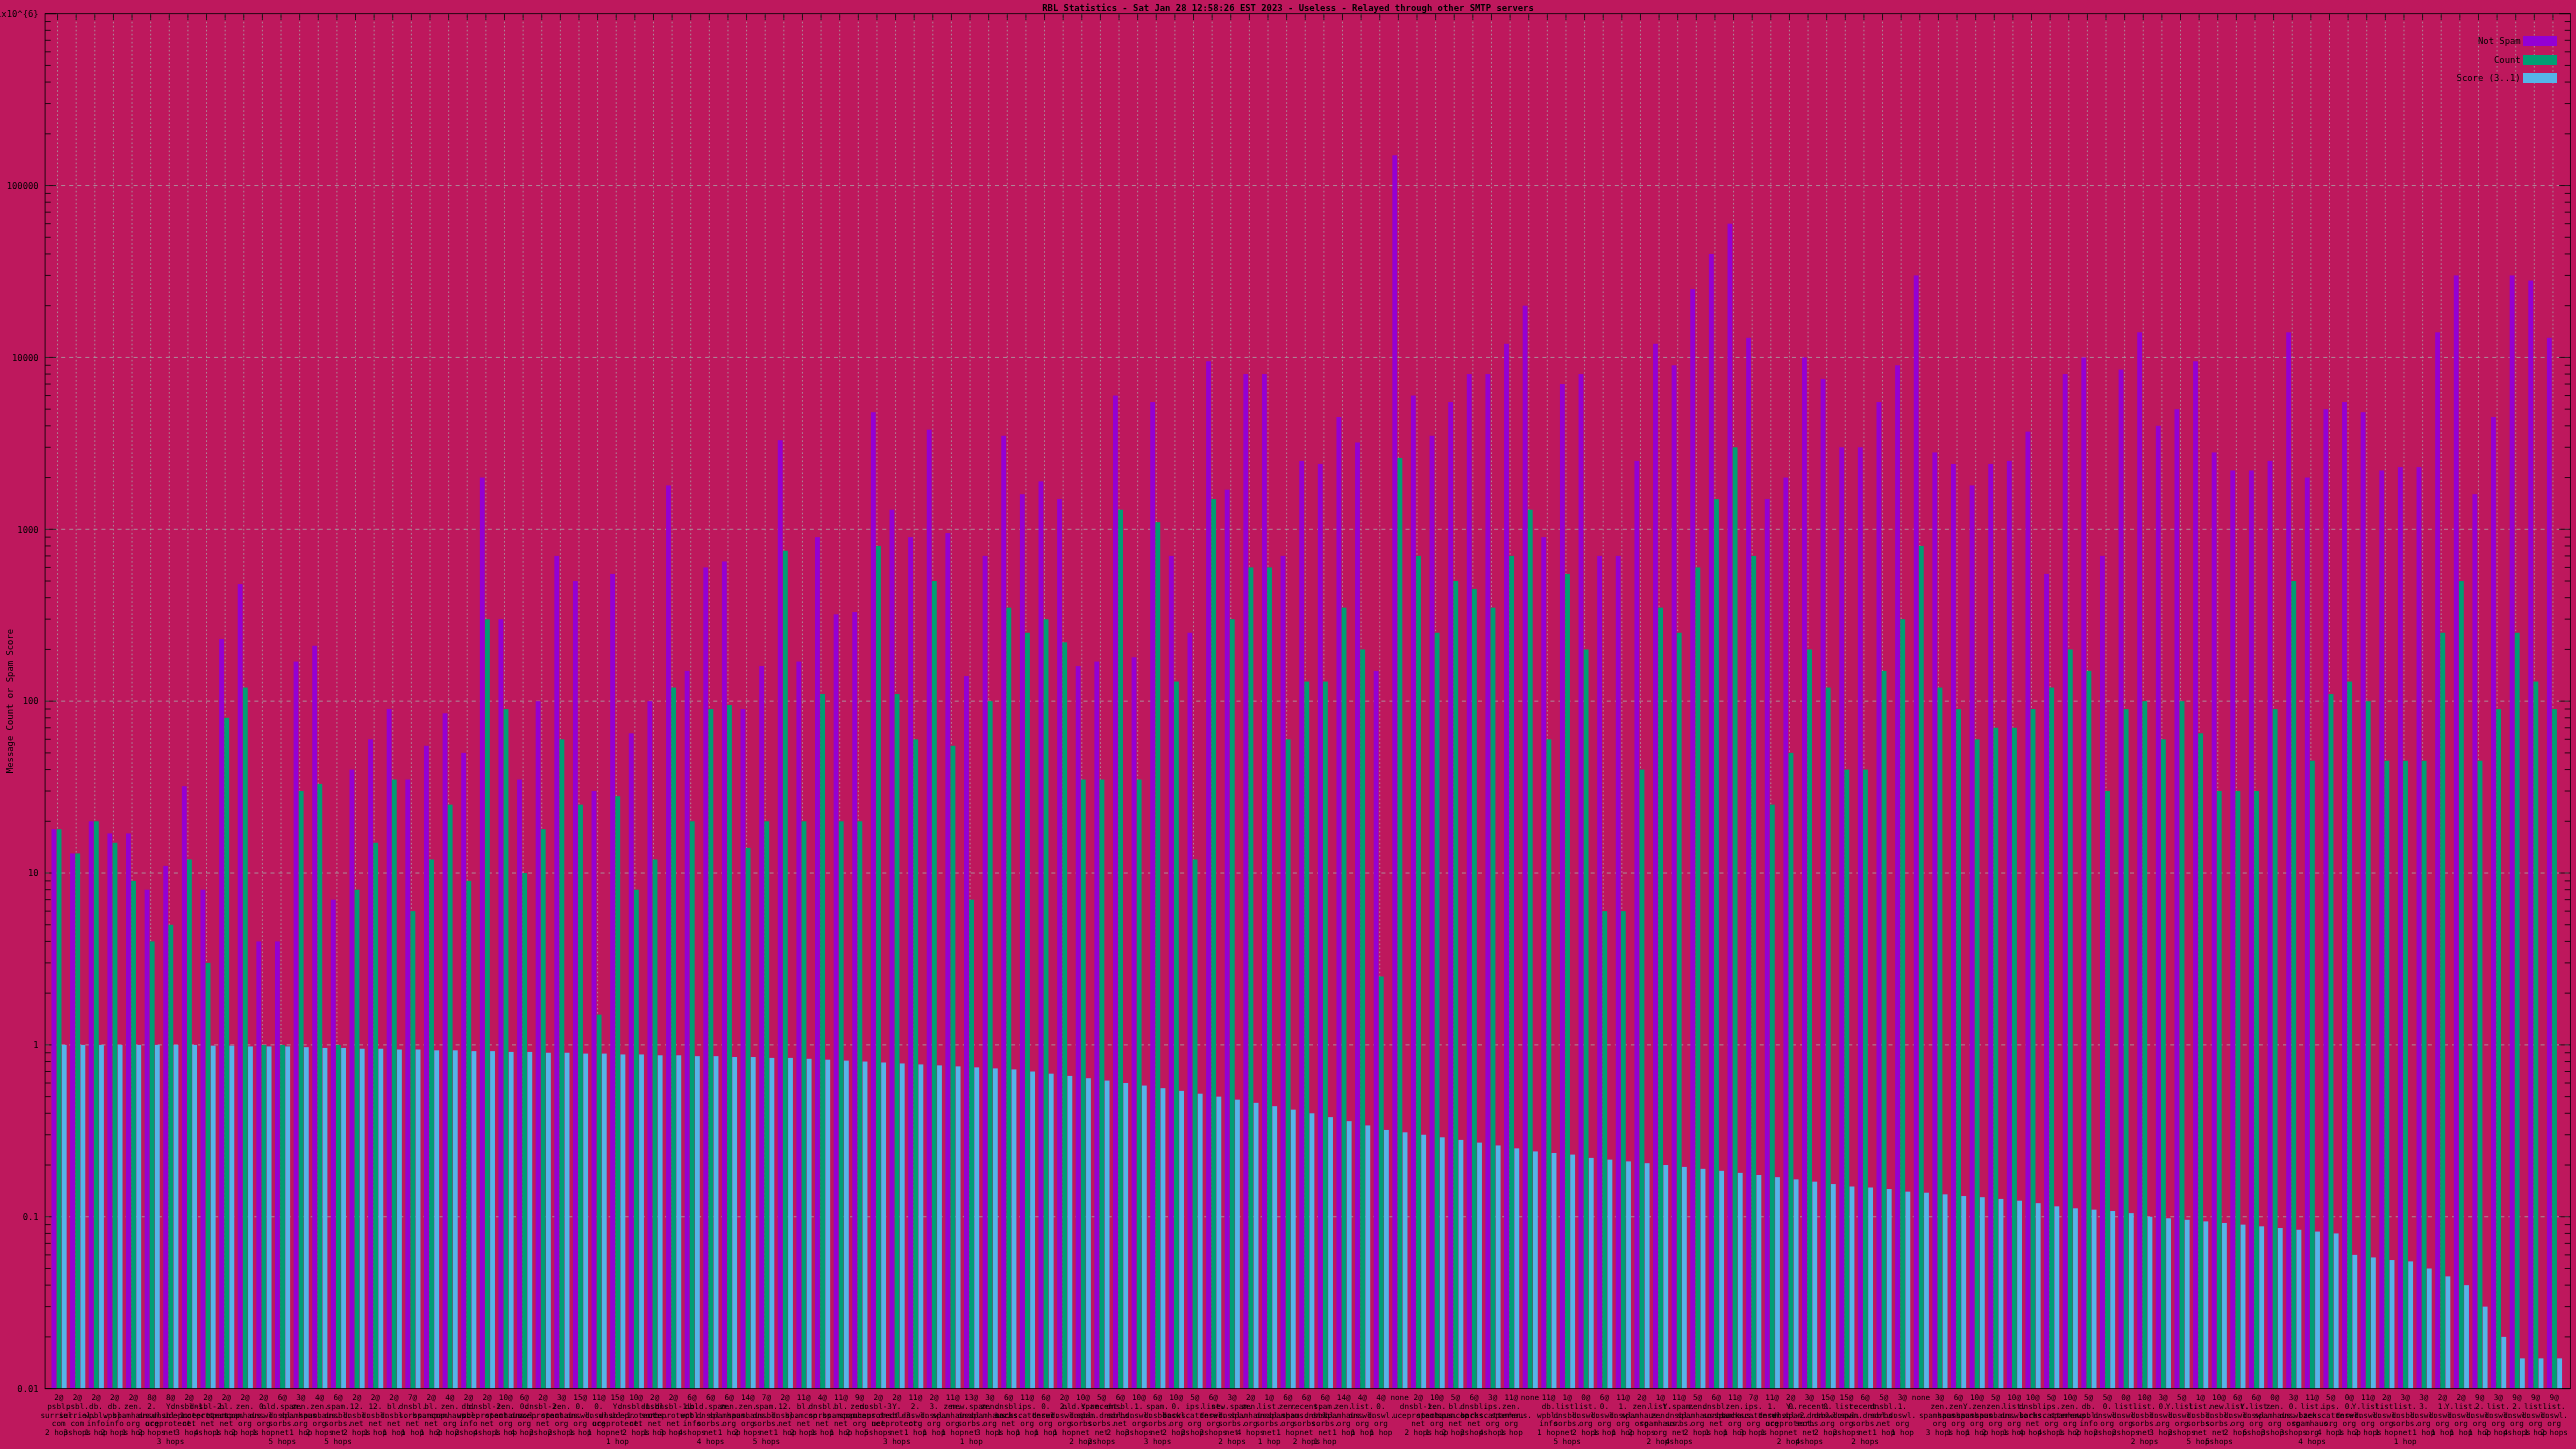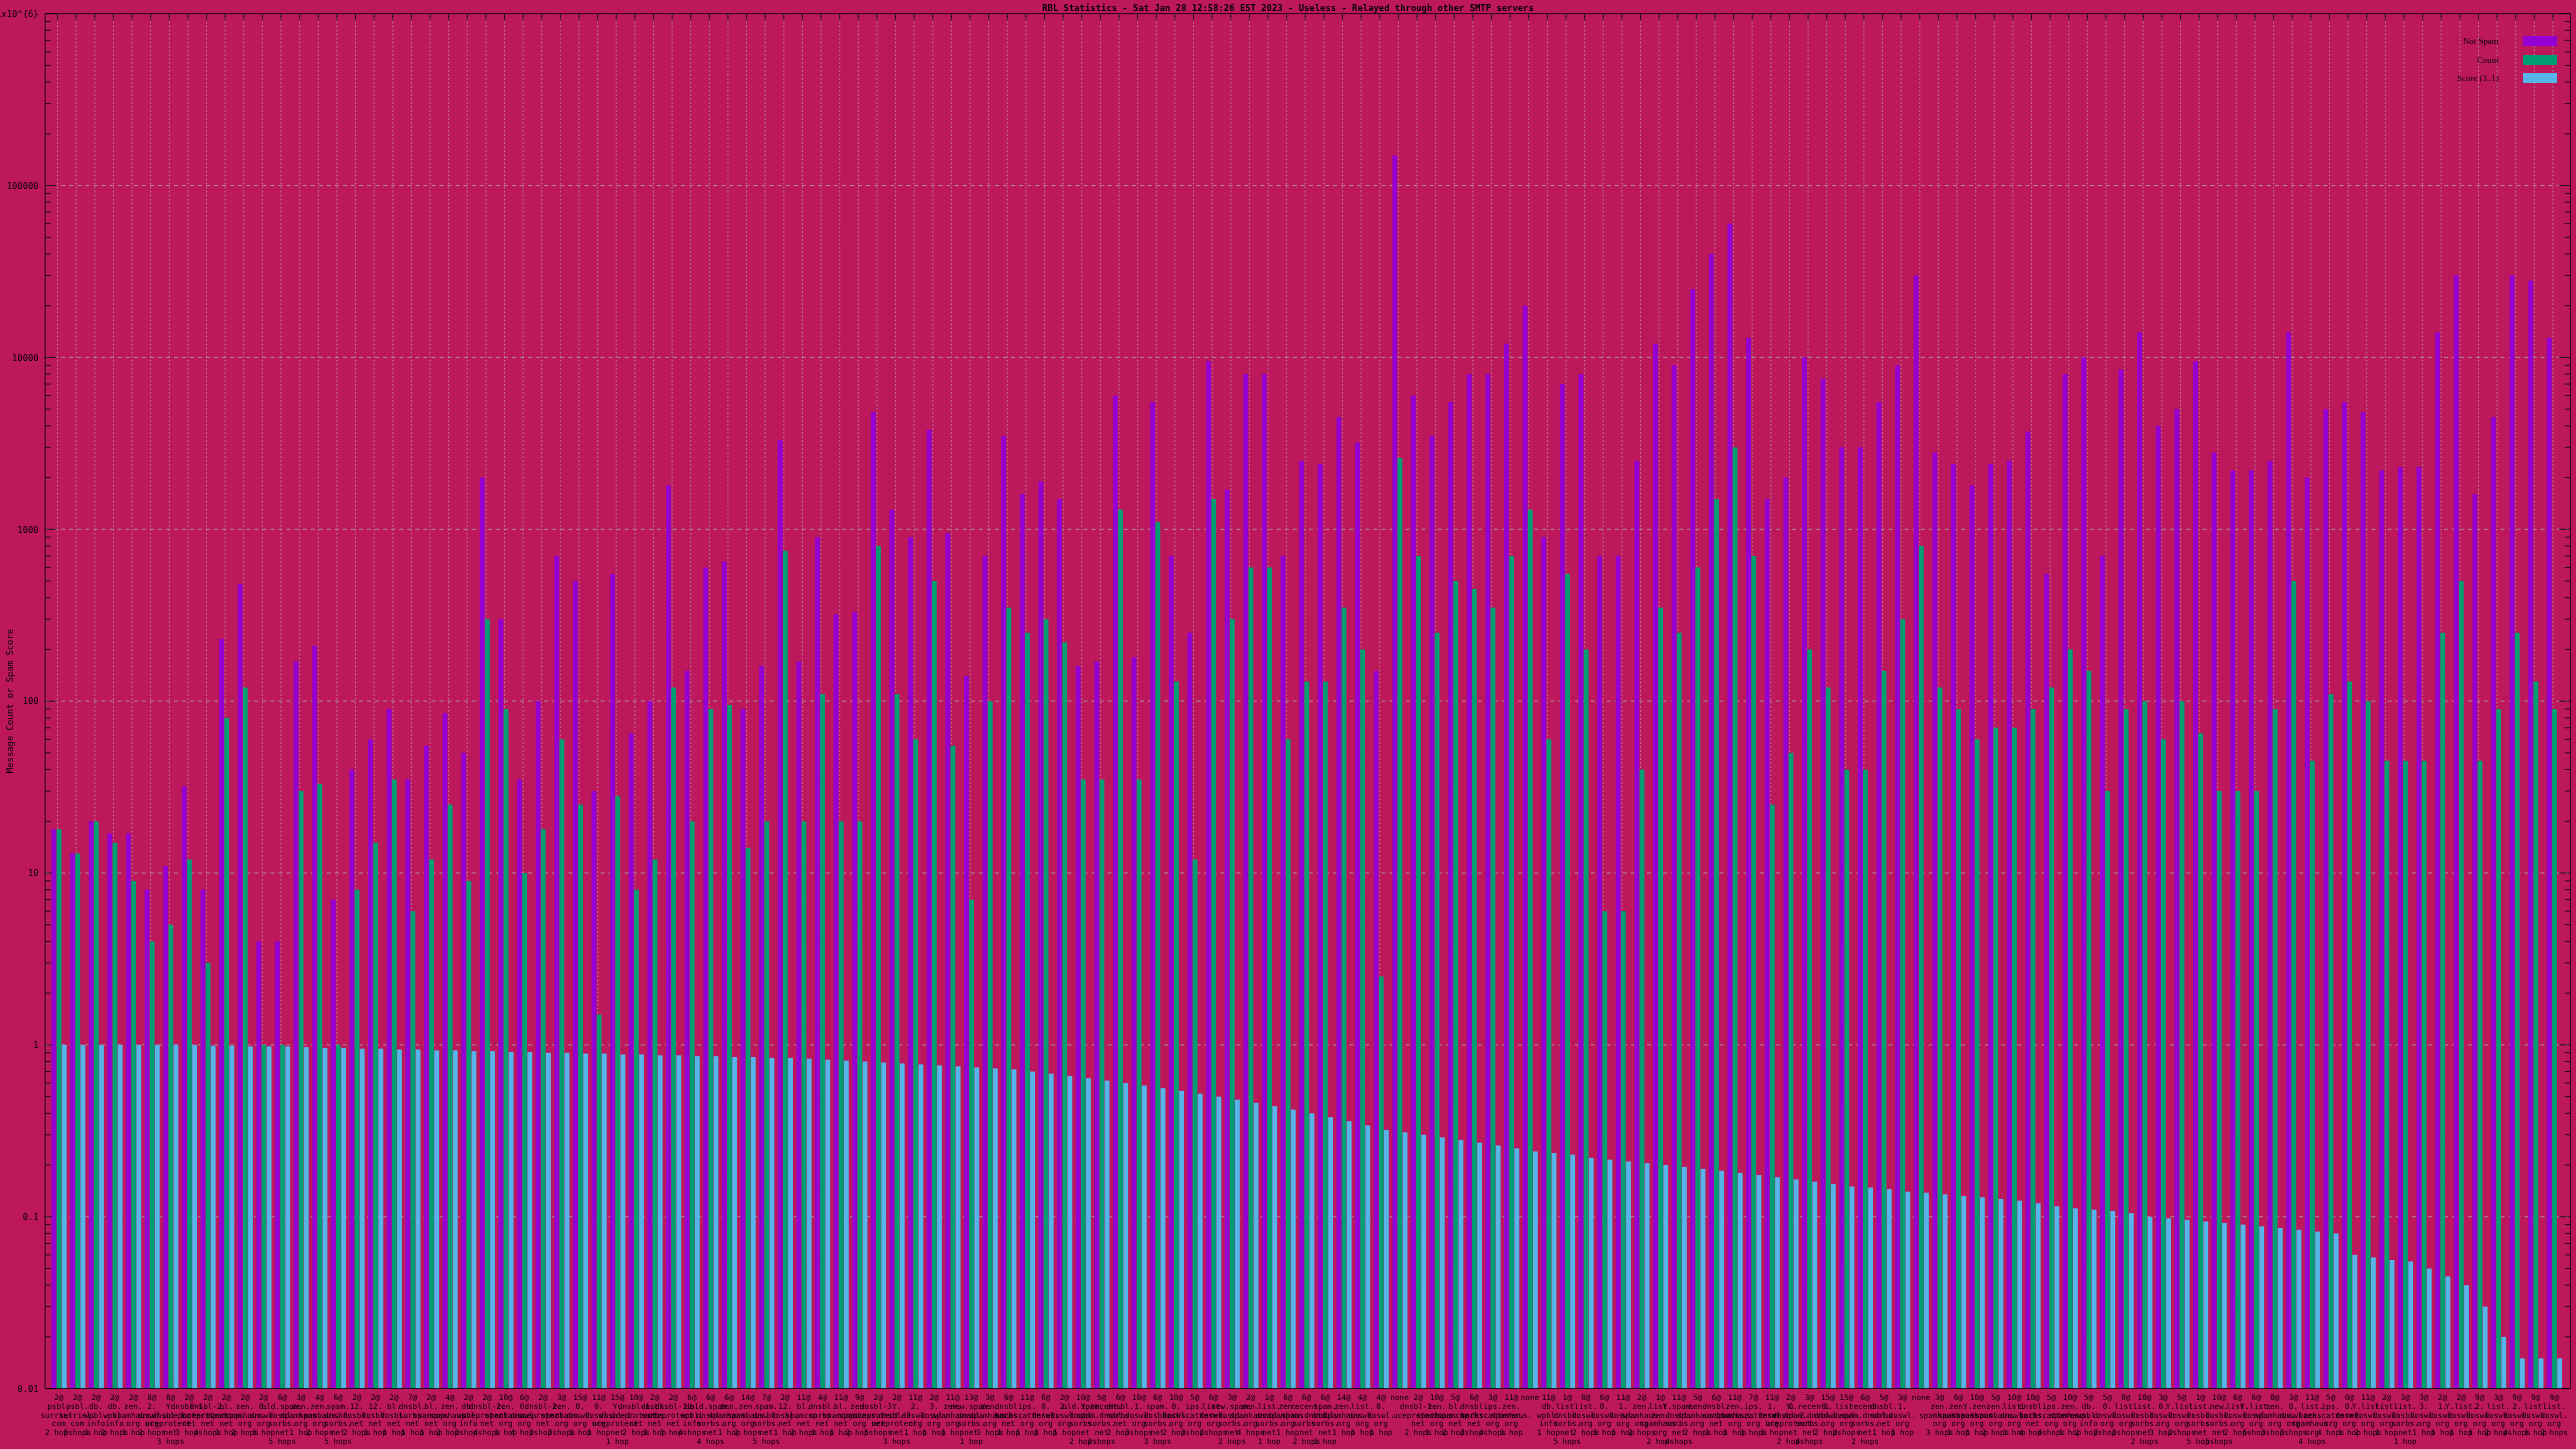--- a/index.html
+++ b/index.html
@@ -3,21 +3,21 @@
 <meta charset="utf-8">
 <style>
   html,body{margin:0;padding:0;background:#fff;}
   #canvas{position:relative;width:2576px;height:1449px;background:#be185d;overflow:hidden;
           font-family:"DejaVu Sans Mono","Liberation Mono",monospace;color:#000;}
   #title{position:absolute;top:3.2px;left:0;width:2576px;text-align:center;
          font-size:8.9px;font-weight:bold;letter-spacing:0px;}
   #ylabel{position:absolute;left:9.7px;top:701px;transform:translate(-50%,-50%) rotate(-90deg);
           white-space:nowrap;font-size:8.9px;}
   #legend{position:absolute;top:32px;right:19.3px;}
-  .lrow{display:flex;align-items:center;justify-content:flex-end;gap:24px;height:18.5px;font-size:8.9px;font-family:Liberation Serif, serif;}
+  .lrow{display:flex;align-items:center;justify-content:flex-end;gap:2px;height:18.5px;font-size:8.9px;}
   .swatch{width:34px;height:9.7px;display:inline-block;}
   svg text{font-family:"DejaVu Sans Mono","Liberation Mono",monospace;}
 </style>
 </head>
 <body>
 
 <div id="canvas">
   <div id="title">RBL Statistics - Sat Jan 28 12:58:26 EST 2023 - Useless - Relayed through other SMTP servers</div>
   <div id="ylabel">Message Count or Spam Score</div>
 

